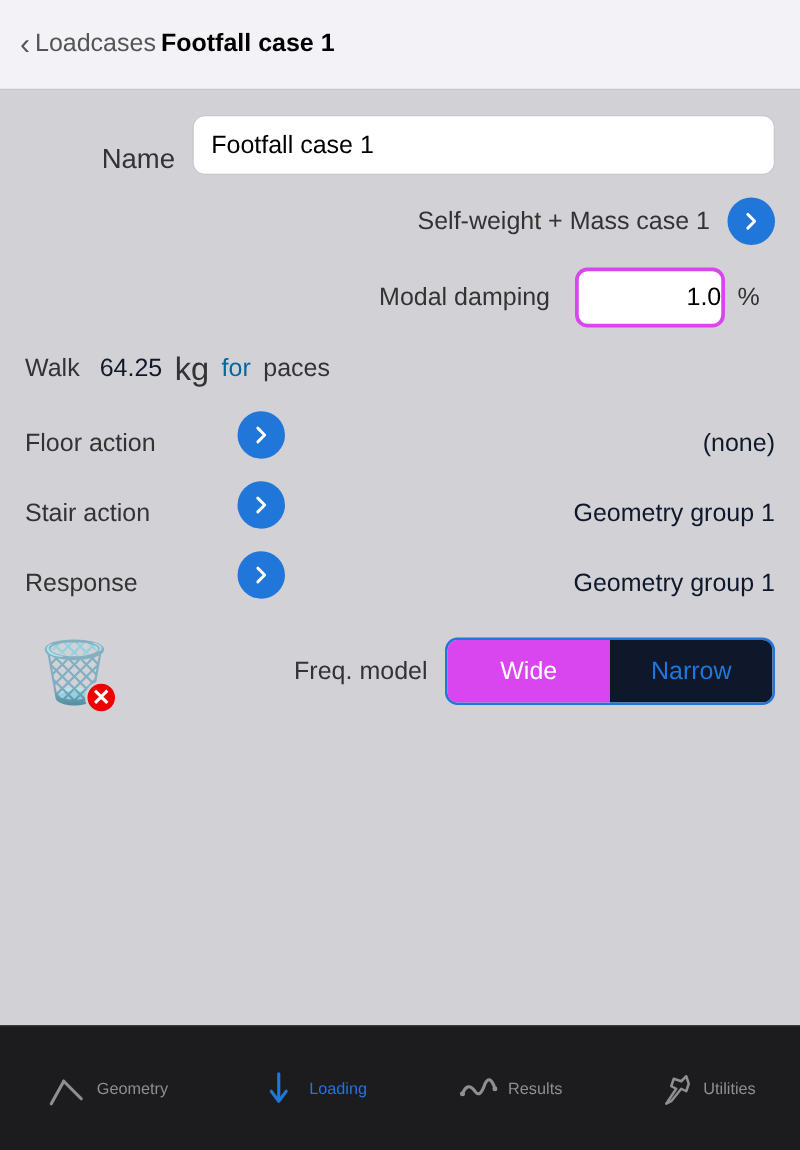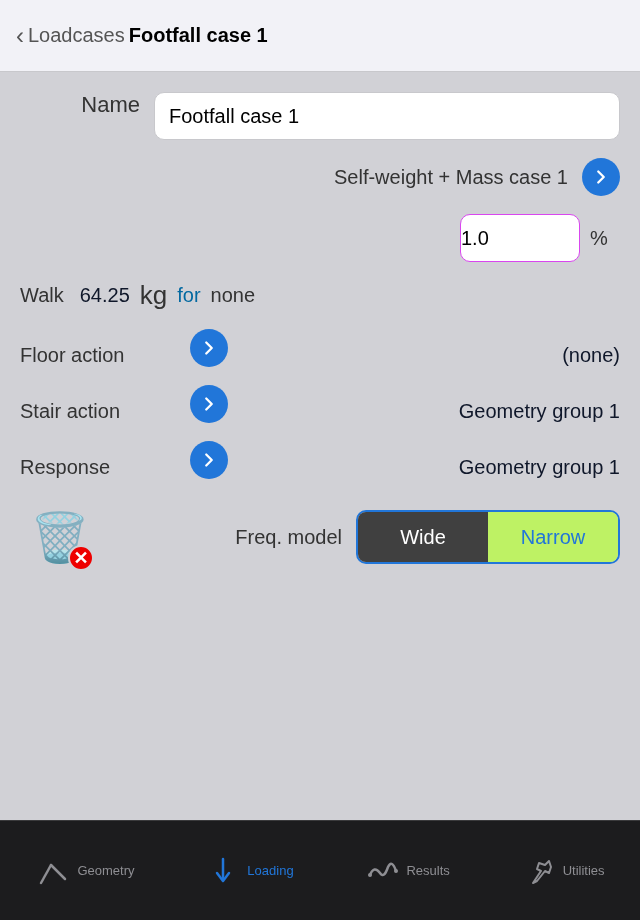--- a/index.html
+++ b/index.html
@@ -56,21 +56,21 @@
       background: #d1d1d6;
       padding: 20px 20px;
       display: flex;
       flex-direction: column;
       gap: 0;
     }
 
     
     .name-row {
       display: flex;
-      align-items: flex-start;
+      align-items: flex-end;
       margin-bottom: 18px;
     }
     .label-name {
       font-size: 22px;
       color: #333;
       width: 120px;
       text-align: right;
       margin-right: 14px;
     }
     .name-input {
@@ -124,24 +124,24 @@
     }
     .damping-label {
       font-size: 20px;
       color: #333;
       margin-right: 10px;
     }
     .small-input {
       width: 120px;
       height: 48px;
       border-radius: 10px;
-      border: 1px solid #d946ef;
+      border: 3px solid #d946ef;
       background: #fff;
       font-size: 20px;
-      text-align: left;
+      text-align: right;
       color: #000;
       outline: none;
     }
     .unit-label {
       font-size: 20px;
       color: #333;
       min-width: 30px;
     }
 
     
@@ -201,25 +201,25 @@
     }
     .seg-btn {
       width: 130px;
       height: 50px;
       font-size: 20px;
       border: none;
       cursor: pointer;
       font-weight: 500;
     }
     .seg-btn.active {
-      background: #404040;
+      background: #d946ef;
       color: #fff;
     }
     .seg-btn.inactive {
-      background: #bef264;
+      background: #0f172a;
       color: #2176d9;
     }
     .trash-container {
       position: relative;
       width: 80px;
       height: 80px;
       display: flex;
       align-items: center;
       justify-content: center;
     }
@@ -301,30 +301,31 @@
   <div class="selfweight-row">
     <span class="selfweight-label">Self-weight + Mass case 1</span>
     <button class="circle-arrow-btn">
       <svg viewBox="0 0 24 24" fill="none">
         <path d="M9 6l6 6-6 6" stroke="#fff" stroke-width="2.5" stroke-linecap="round" stroke-linejoin="round"></path>
       </svg>
     </button>
   </div>
 
   <div class="damping-row">
+    <span class="damping-label">Modal damping</span>
     <input class="small-input" type="text" value="1.0" style="">
     <span class="unit-label">%</span>
   </div>
 
   <div class="walk-row">
     <span class="walk-label">Walk</span>
     <span class="walk-value">64.25</span>
     <span class="walk-unit">kg</span>
     <span class="walk-for">for</span>
-    <span class="unit-label">none</span>
+    <span class="unit-label">paces</span>
   </div>
 
   <div class="action-row">
     <span class="action-label">Floor action</span>
     <button class="circle-arrow-btn">
       <svg viewBox="0 0 24 24" fill="none">
         <path d="M9 6l6 6-6 6" stroke="#fff" stroke-width="2.5" stroke-linecap="round" stroke-linejoin="round"></path>
       </svg>
     </button>
     <span class="action-value">(none)</span>

